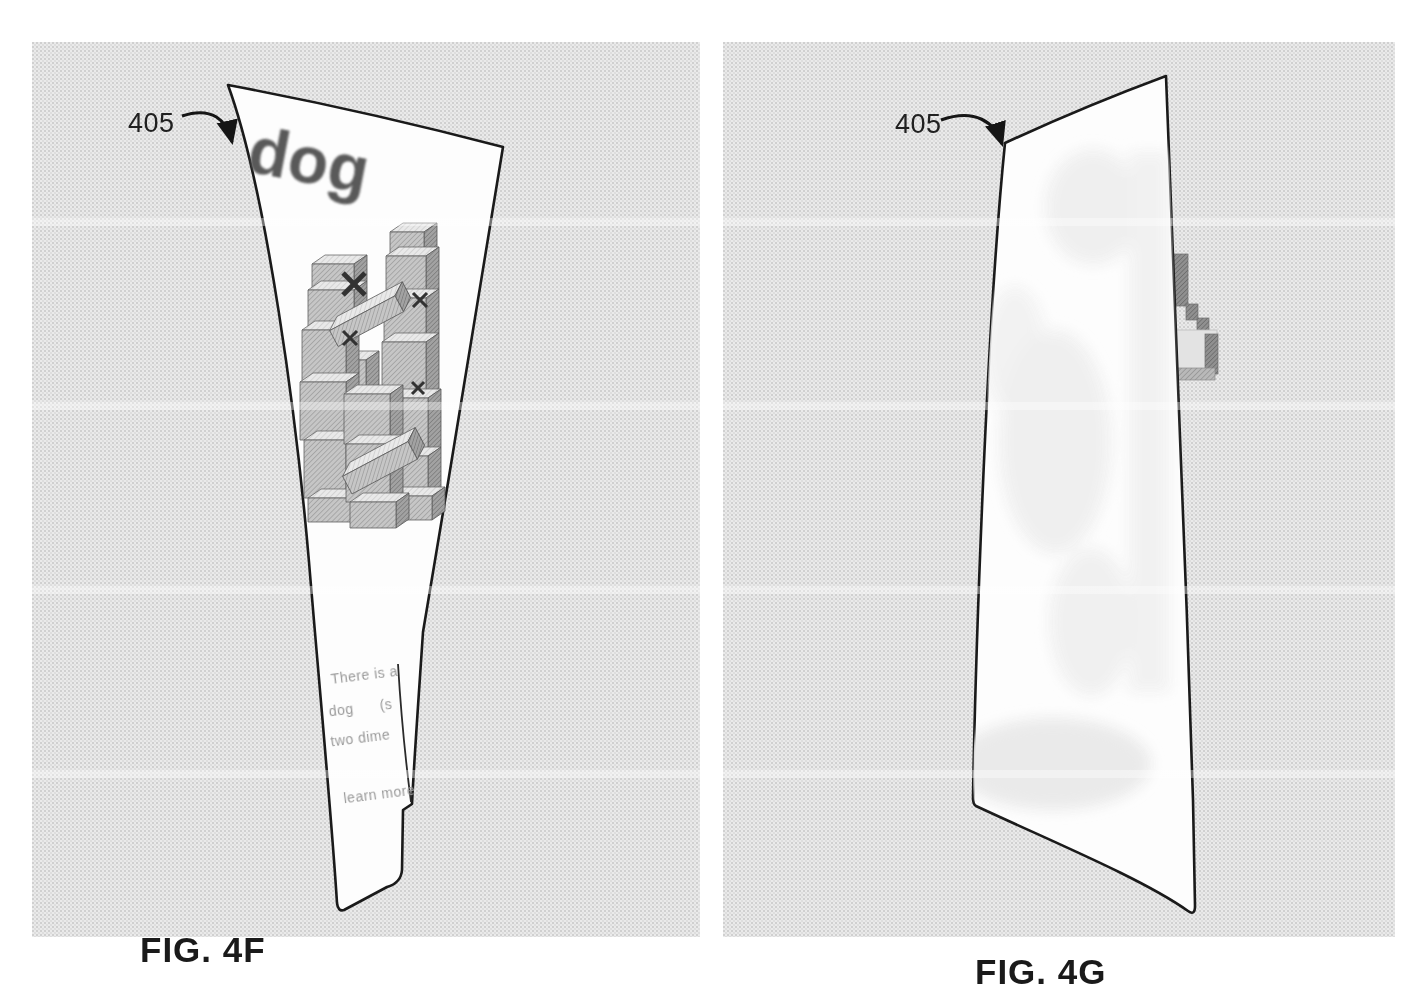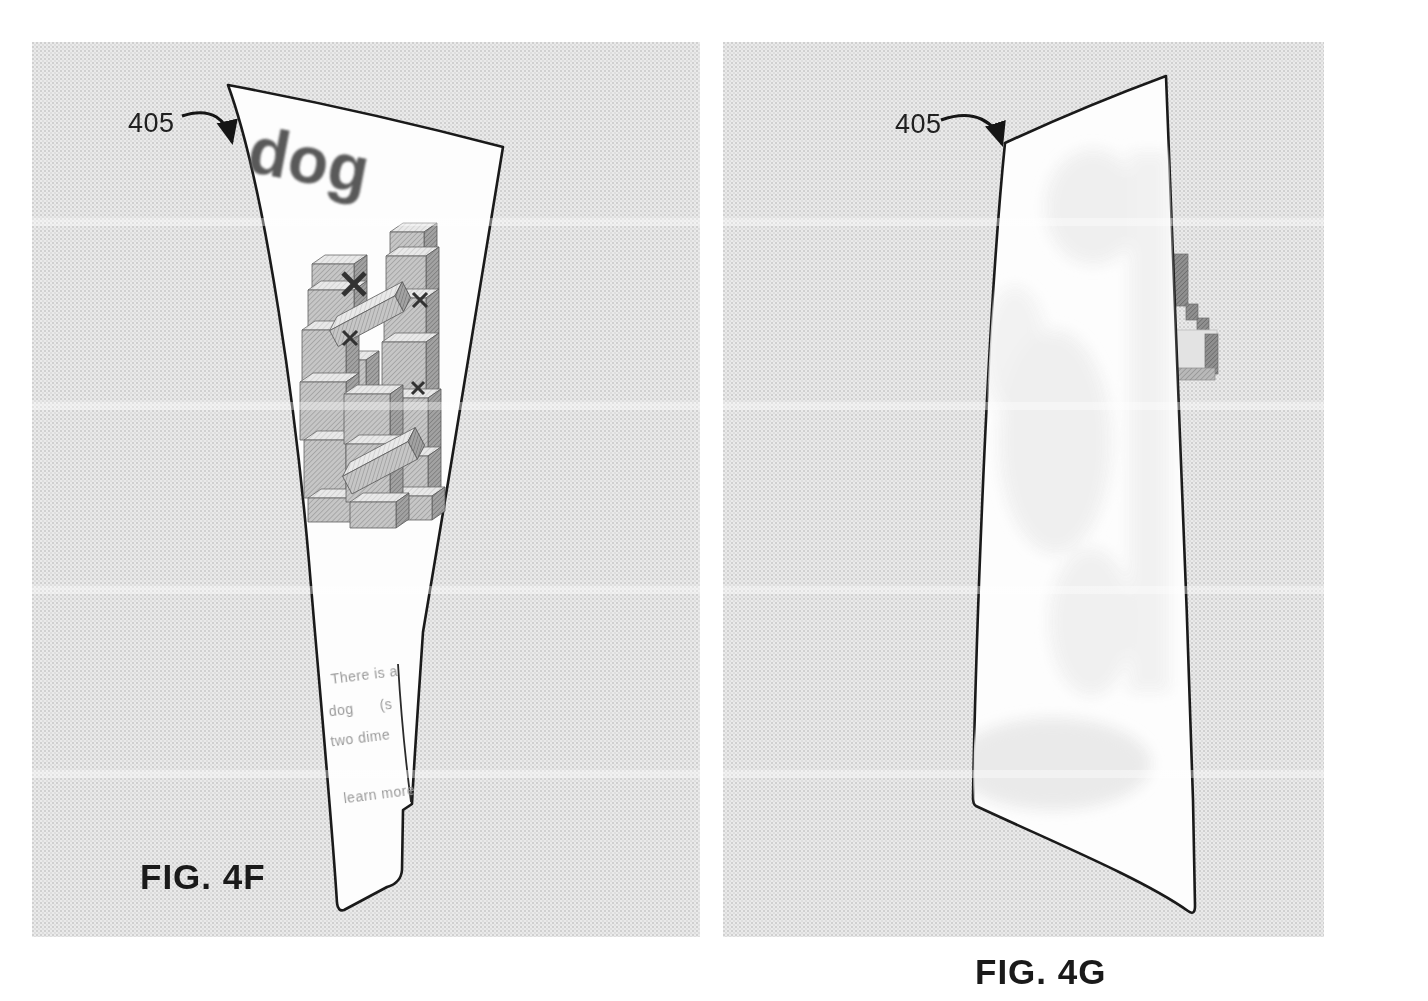--- a/index.html
+++ b/index.html
@@ -2,21 +2,21 @@
 <html style="--panel-bg: #eaeaea; --ink: #1a1a1a; --sheet-fill: #fdfdfd; --title-gray: #595959; --snippet-gray: #9a9a9a; --voxel-mid: #c6c6c6; --voxel-dark: #a2a2a2; --voxel-light: #e9e9e9;"><head>
 <meta charset="utf-8">
 <style>
   :root{
     --panel-bg:#eaeaea; --ink:#1a1a1a; --sheet-fill:#fdfdfd;
     --title-gray:#595959; --snippet-gray:#9a9a9a;
   }
   *{box-sizing:border-box;}
   html,body{margin:0;padding:0;background:#fff;}
   .page{
-    position:relative;width:1324px;height:1001px;background:#fff;
+    position:relative;width:1428px;height:1001px;background:#fff;
     font-family:"Liberation Sans",sans-serif;overflow:hidden;
   }
   .panel{
     position:absolute;top:42px;height:895px;
     background-color:var(--panel-bg);
     background-image:
       radial-gradient(circle at 1px 1px, #d0d0d0 0.8px, rgba(0,0,0,0) 0.95px),
       radial-gradient(circle at 3px 3px, #dddddd 0.7px, rgba(0,0,0,0) 0.85px);
     background-size:4px 4px;
   }
@@ -49,21 +49,21 @@
   .snippet span{
     position:absolute;font-size:14px;color:var(--snippet-gray);
     filter:blur(.75px);white-space:pre;letter-spacing:.5px;
   }
   .sn-0{left:8px;top:0;}
   .sn-1{left:2px;top:32px;}
   .sn-2{left:0;top:62px;}
   .sn-3{left:6px;top:120px;font-size:12px;}
   .pl-ref{left:96px;top:66px;}
   .pr-ref{left:172px;top:67px;}
-  .pl-fig{left:108px;top:815px;}
+  .pl-fig{left:108px;top:888px;}
   .pr-fig{left:252px;top:910px;}
 
   
   .vx-front{fill:url(#hmL);stroke:#606060;stroke-width:.8;}
   .vx-side {fill:url(#hdL);stroke:#575757;stroke-width:.8;}
   .vx-top  {fill:url(#htL);stroke:#6a6a6a;stroke-width:.8;}
   .frag-dark {fill:url(#hdR);stroke:#6f6f6f;stroke-width:.7;}
   .frag-mid  {fill:url(#hmR);stroke:#8a8a8a;stroke-width:.7;}
   .frag-light{fill:#e3e3e3;stroke:#bcbcbc;stroke-width:.8;}
   .sheet-outline{fill:var(--sheet-fill);stroke:var(--ink);stroke-width:2.6;stroke-linejoin:round;}

